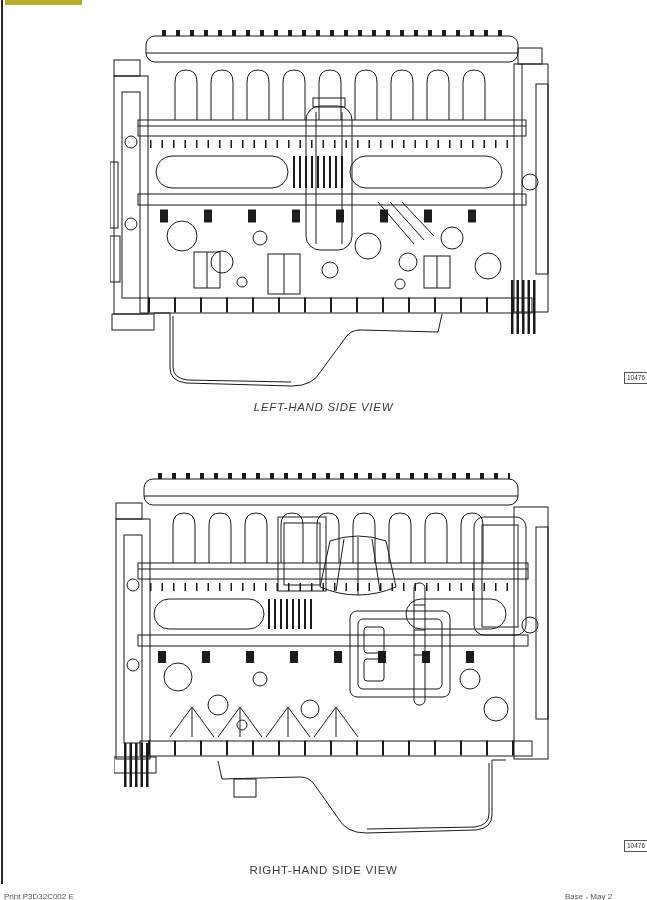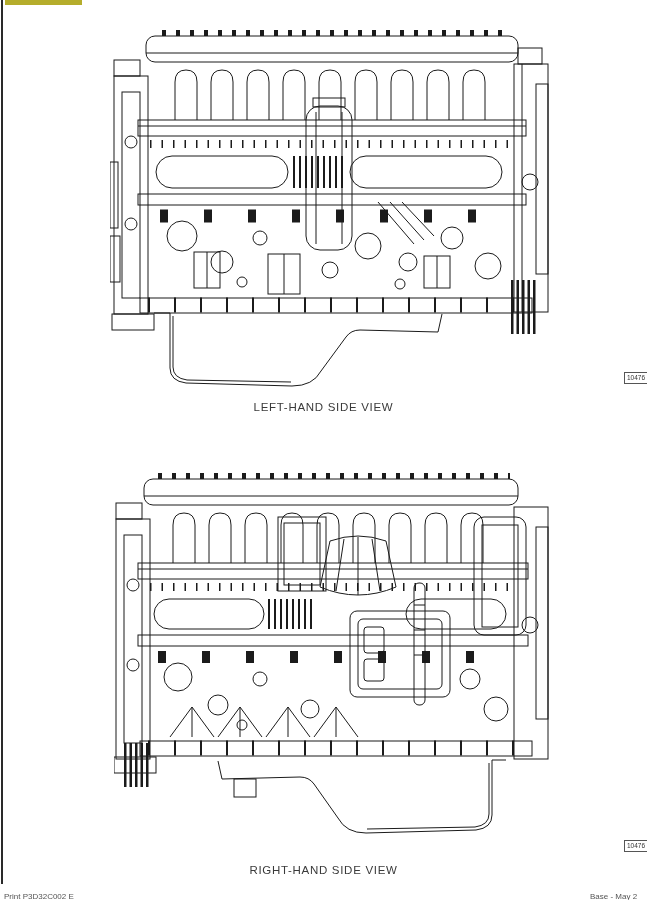--- a/index.html
+++ b/index.html
@@ -17,35 +17,35 @@
     background:#b5ad2c;
   }
   .fig{
     position:absolute;
   }
   .fig svg{display:block;}
   .caption{
     position:absolute;left:0;width:647px;text-align:center;
     font-size:11.5px;letter-spacing:0.7px;color:#3a3a3a;font-weight:400;
   }
-  .caption1{top:401px;}
+  .caption1{top:401px;font-style:italic;}
   .caption2{top:864px;text-align:center;}
   .fig-badge{
     position:absolute;left:624px;width:30px;height:10px;
     border:1px solid #555;background:#fff;
     font-size:6.5px;line-height:10px;color:#333;
     padding-left:2px;white-space:nowrap;overflow:hidden;
   }
   .badge1{top:372px;}
   .badge2{top:840px;}
   .footer{
     position:absolute;top:892px;font-size:8px;color:#555;white-space:nowrap;
   }
   .footer-left{left:4px;}
-  .footer-right{left:555px;padding-left:35px;}
+  .footer-right{left:530px;padding-left:35px;}
   .lineart{stroke:#1b1b1b;stroke-width:1;fill:none;}
 </style>
 </head>
 <body>
 
 <div class="page-edge"></div>
 <div class="highlight-bar" style="background-color: rgb(181, 173, 44);"></div>
 
 <div class="fig" style="left:110px;top:20px;width:442px;height:375px;">
 <svg width="442" height="375" viewBox="0 0 442 375">

